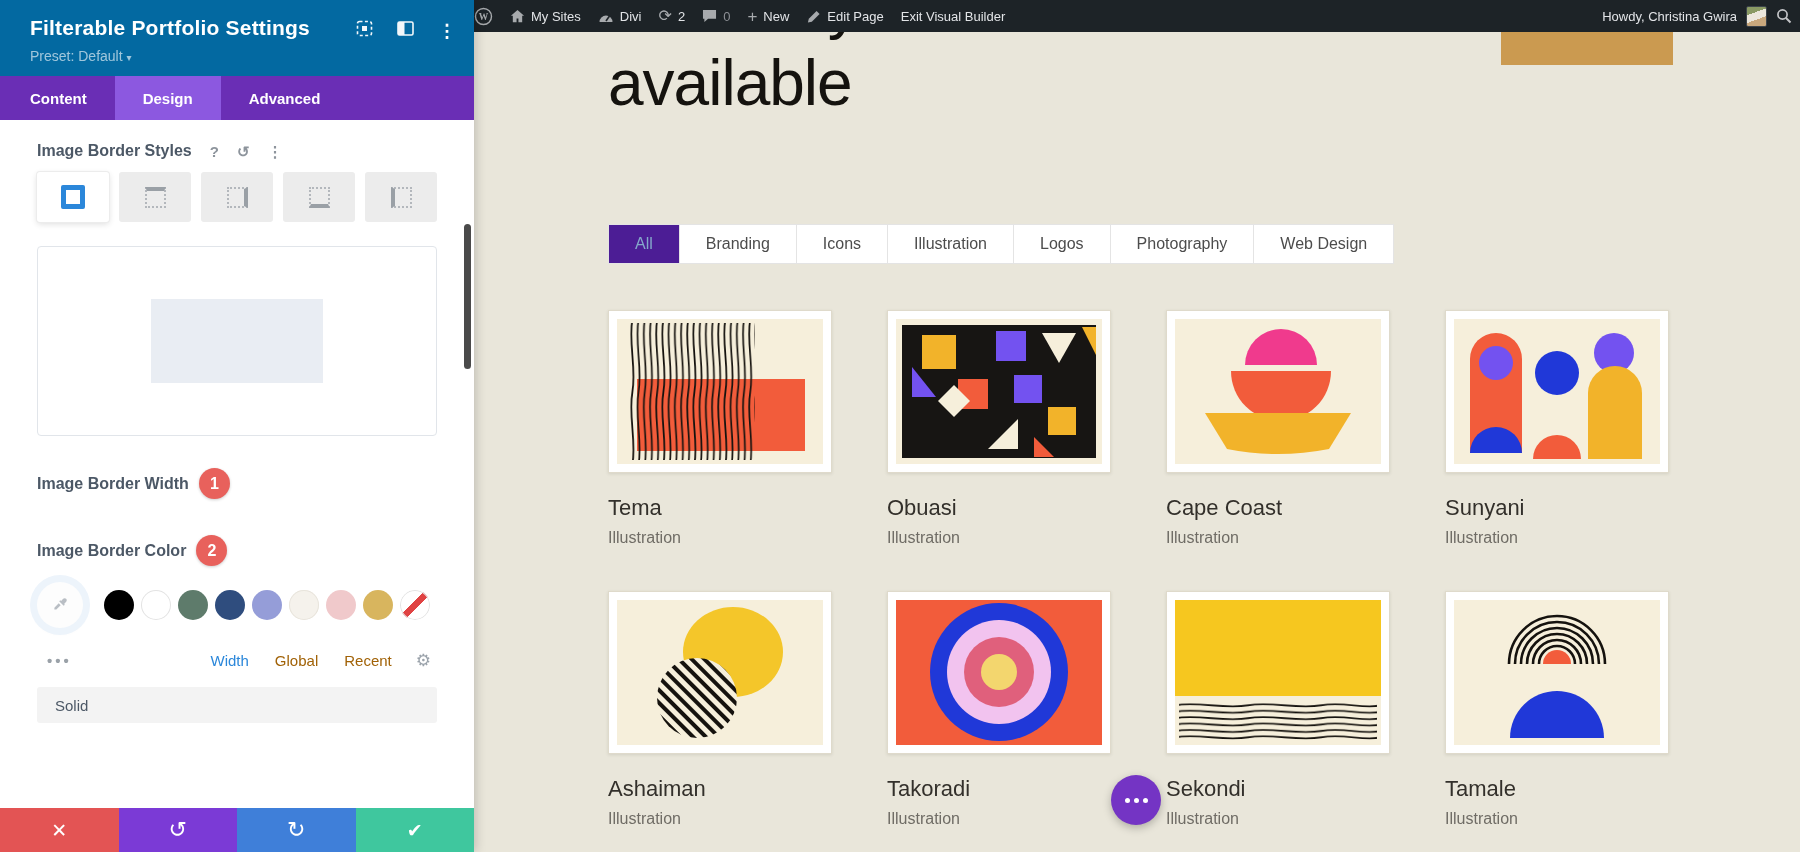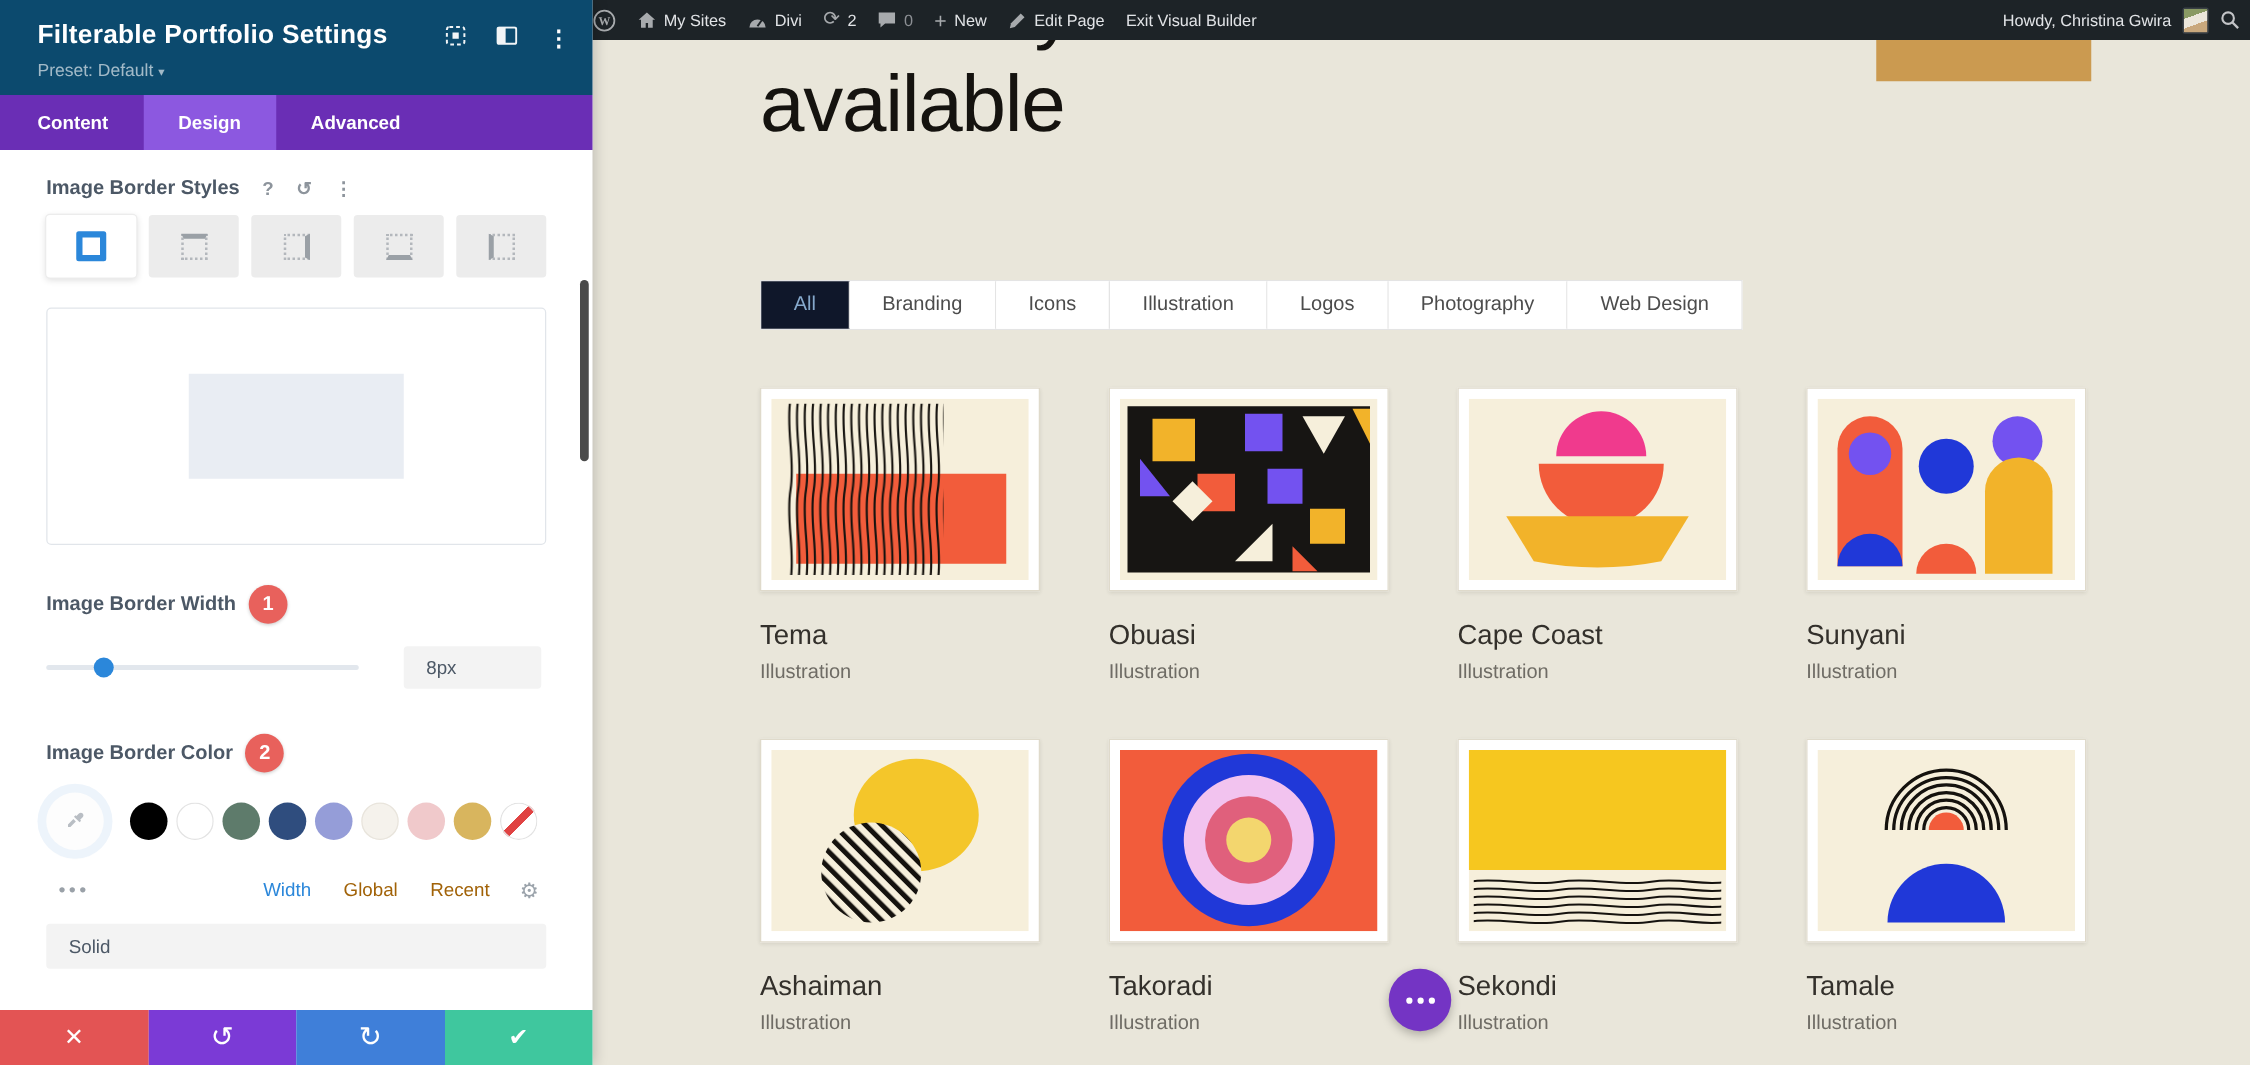--- a/index.html
+++ b/index.html
@@ -16,21 +16,21 @@
   .ab-item svg { display:block; }
   .ab-count-muted { color:#8c8f94; }
   .ab-plus { font-size:17px; color:#a7aaad; line-height:1; }
   .ab-right { position:absolute; right:8px; top:0; height:32px; display:flex; align-items:center; gap:9px; }
   .avatar { width:21px; height:21px; border-radius:2px;
     background:linear-gradient(160deg,#8a9a64 0 32%,#ece7dc 32% 62%,#c9a87d 62%); border:1px solid #3c434a; }
 
   
   .panel { position:absolute; left:0; top:0; width:474px; height:852px; background:#ffffff;
     z-index:10; box-shadow:2px 0 10px rgba(0,0,0,.18); display:flex; flex-direction:column; }
-  .panel-header { background:#0c4a6e; padding:16px 26px 12px 30px; position:relative; }
+  .panel-header { background:#0369a1; padding:16px 26px 12px 30px; position:relative; }
   .panel-title { color:#fff; font-size:21px; font-weight:700; letter-spacing:.2px; }
   .panel-preset { color:rgba(255,255,255,.62); font-size:14px; margin-top:8px; cursor:pointer; }
   .panel-preset .caret { font-size:10px; }
   .header-icons { position:absolute; right:18px; top:20px; display:flex; gap:24px; align-items:center; }
   .header-icons .hicon { cursor:pointer; opacity:.95; }
   .vdots { color:#fff; font-size:18px; font-weight:700; line-height:1; cursor:pointer; }
   .panel-tabs { background:#6a2eb5; display:flex; height:44px; align-items:stretch; }
   .ptab { color:#fff; font-size:15px; font-weight:600; display:flex; align-items:center;
     padding:0 28px; cursor:pointer; }
   .ptab:first-child { padding-left:30px; }
@@ -110,21 +110,21 @@
     background:#e9e6da; overflow:hidden; z-index:1; }
   .hero-heading { position:absolute; left:134px; top:-34px; width:430px;
     font-size:64px; font-weight:400; letter-spacing:-1px; line-height:78px; color:#15130f; }
   .partial-btn { position:absolute; left:1027px; top:32px; width:172px; height:33px; background:#cb9a50; cursor:pointer; }
 
   .filter-bar { position:absolute; left:134px; top:224px; display:flex; height:40px;
     border:1px solid #e4e4e4; background:#fff; }
   .ftab { display:flex; align-items:center; padding:0 26px; font-size:16px; color:#4c4c4c;
     background:#fff; border-right:1px solid #e4e4e4; cursor:pointer; white-space:nowrap; }
   .ftab:last-child { border-right:none; }
-  .ftab.active { background:#0f172a; color:#85a8cb; }
+  .ftab.active { background:#4c1d95; color:#85a8cb; }
 
   .grid { position:absolute; left:134px; top:310px; width:1061px;
     display:grid; grid-template-columns:repeat(4,224px); column-gap:55px; row-gap:44px; }
   .card { width:224px; }
   .frame { width:224px; height:163px; background:#fff; padding:8px;
     border:1px solid #dfdacb; box-shadow:0 1px 3px rgba(60,55,40,.12); cursor:pointer; }
   .frame svg { display:block; width:206px; height:145px; }
   .card-title { margin-top:22px; font-size:22px; font-weight:400; color:#33302b; cursor:pointer; }
   .card-meta { margin-top:8px; font-size:16px; color:#6f6c65; }
 
@@ -429,26 +429,20 @@
     </div>
 
     <div class="preview-box">
       <div class="preview-rect"></div>
     </div>
 
     <div class="label-badge-row">
       <span class="sec-label">Image Border Width</span>
       <span class="num-badge">1</span>
     </div>
-    <div class="slider-row">
-      <div class="slider">
-        <div class="slider-thumb"></div>
-      </div>
-      <div class="value-chip">8px</div>
-    </div>
 
     <div class="label-badge-row" style="margin-top:36px;">
       <span class="sec-label">Image Border Color</span>
       <span class="num-badge">2</span>
     </div>
     <div class="swatch-row">
       <div class="eyedrop-btn">
         <svg width="18" height="18" viewBox="0 0 24 24">
             <path d="M20.2 3.8c-1.1-1.1-2.9-1.1-4 0l-2.7 2.7-1-1-1.6 1.6 6 6 1.6-1.6-1-1 2.7-2.7c1.1-1.1 1.1-2.9 0-4zM4.5 15.5l5.8-5.8 2.6 2.6-5.8 5.8H4.5v-2.6z" fill="#b9bec4"></path>
           </svg>

